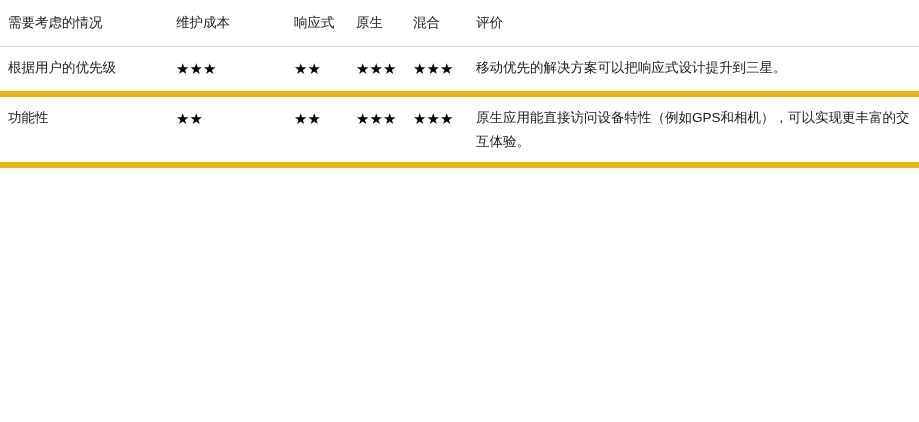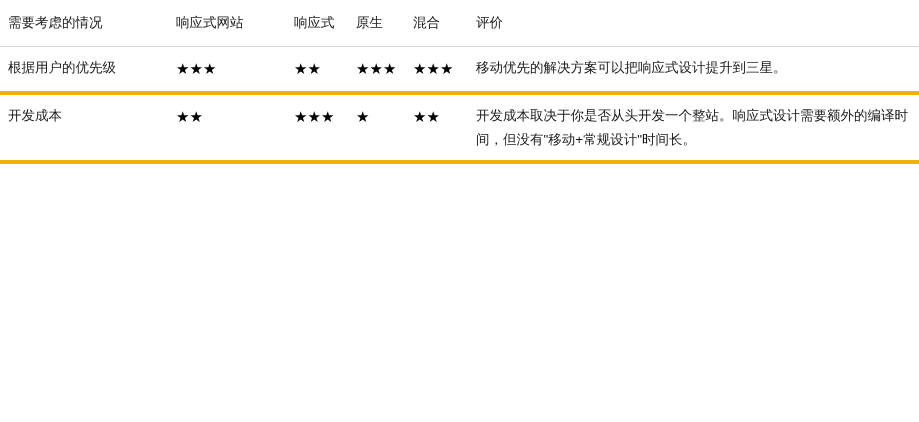--- a/index.html
+++ b/index.html
@@ -29,21 +29,21 @@
   table.compare col.c0 { width: 168px; }
   table.compare col.c1 { width: 118px; }
   table.compare col.c2 { width: 62px; }
   table.compare col.c3 { width: 57px; }
   table.compare col.c4 { width: 63px; }
   table.compare col.c5 { width: 451px; }
 
   table.compare th,
   table.compare td {
     border-top: 1px solid #d9d9d9;
-    border-bottom: 4px solid #eab308;
+    border-bottom: 6px solid #eab308;
     padding: 9px 6px 9px 8px;
     vertical-align: top;
     text-align: left;
     font-weight: normal;
     line-height: 1.75;
   }
   table.compare thead th {
     border-top: none;
     border-bottom: 1px solid #d9d9d9;
     padding-top: 11px;
@@ -82,39 +82,39 @@
       <col class="c0">
         <col class="c1">
         <col class="c2">
         <col class="c3">
         <col class="c4">
         <col class="c5">
     </colgroup>
     <thead>
       <tr>
         <th>需要考虑的情况</th>
-        <th>响应式网站</th>
+        <th>维护成本</th>
         <th>响应式</th>
         <th>原生</th>
         <th>混合</th>
         <th>评价</th>
       </tr>
     </thead>
     <tbody>
       <tr>
         <td class="label-cell">根据用户的优先级</td>
         <td class="stars-cell stars">★★★</td>
         <td class="stars-cell stars">★★</td>
         <td class="stars-cell stars">★★★</td>
         <td class="stars-cell stars">★★★</td>
         <td class="eval-cell">移动优先的解决方案可以把响应式设计提升到三星。</td>
       </tr>
       <tr>
-        <td class="label-cell">开发成本</td>
+        <td class="label-cell">功能性</td>
+        <td class="stars-cell stars">★★</td>
         <td class="stars-cell stars">★★</td>
         <td class="stars-cell stars">★★★</td>
-        <td class="stars-cell stars">★</td>
-        <td class="stars-cell stars">★★</td>
-        <td class="eval-cell">开发成本取决于你是否从头开发一个整站。响应式设计需要额外的编译时间，但没有"移动+常规设计"时间长。</td>
+        <td class="stars-cell stars">★★★</td>
+        <td class="eval-cell">原生应用能直接访问设备特性（例如GPS和相机），可以实现更丰富的交互体验。</td>
       </tr>
     </tbody>
   </table>
 </div>
 
 </body></html>

